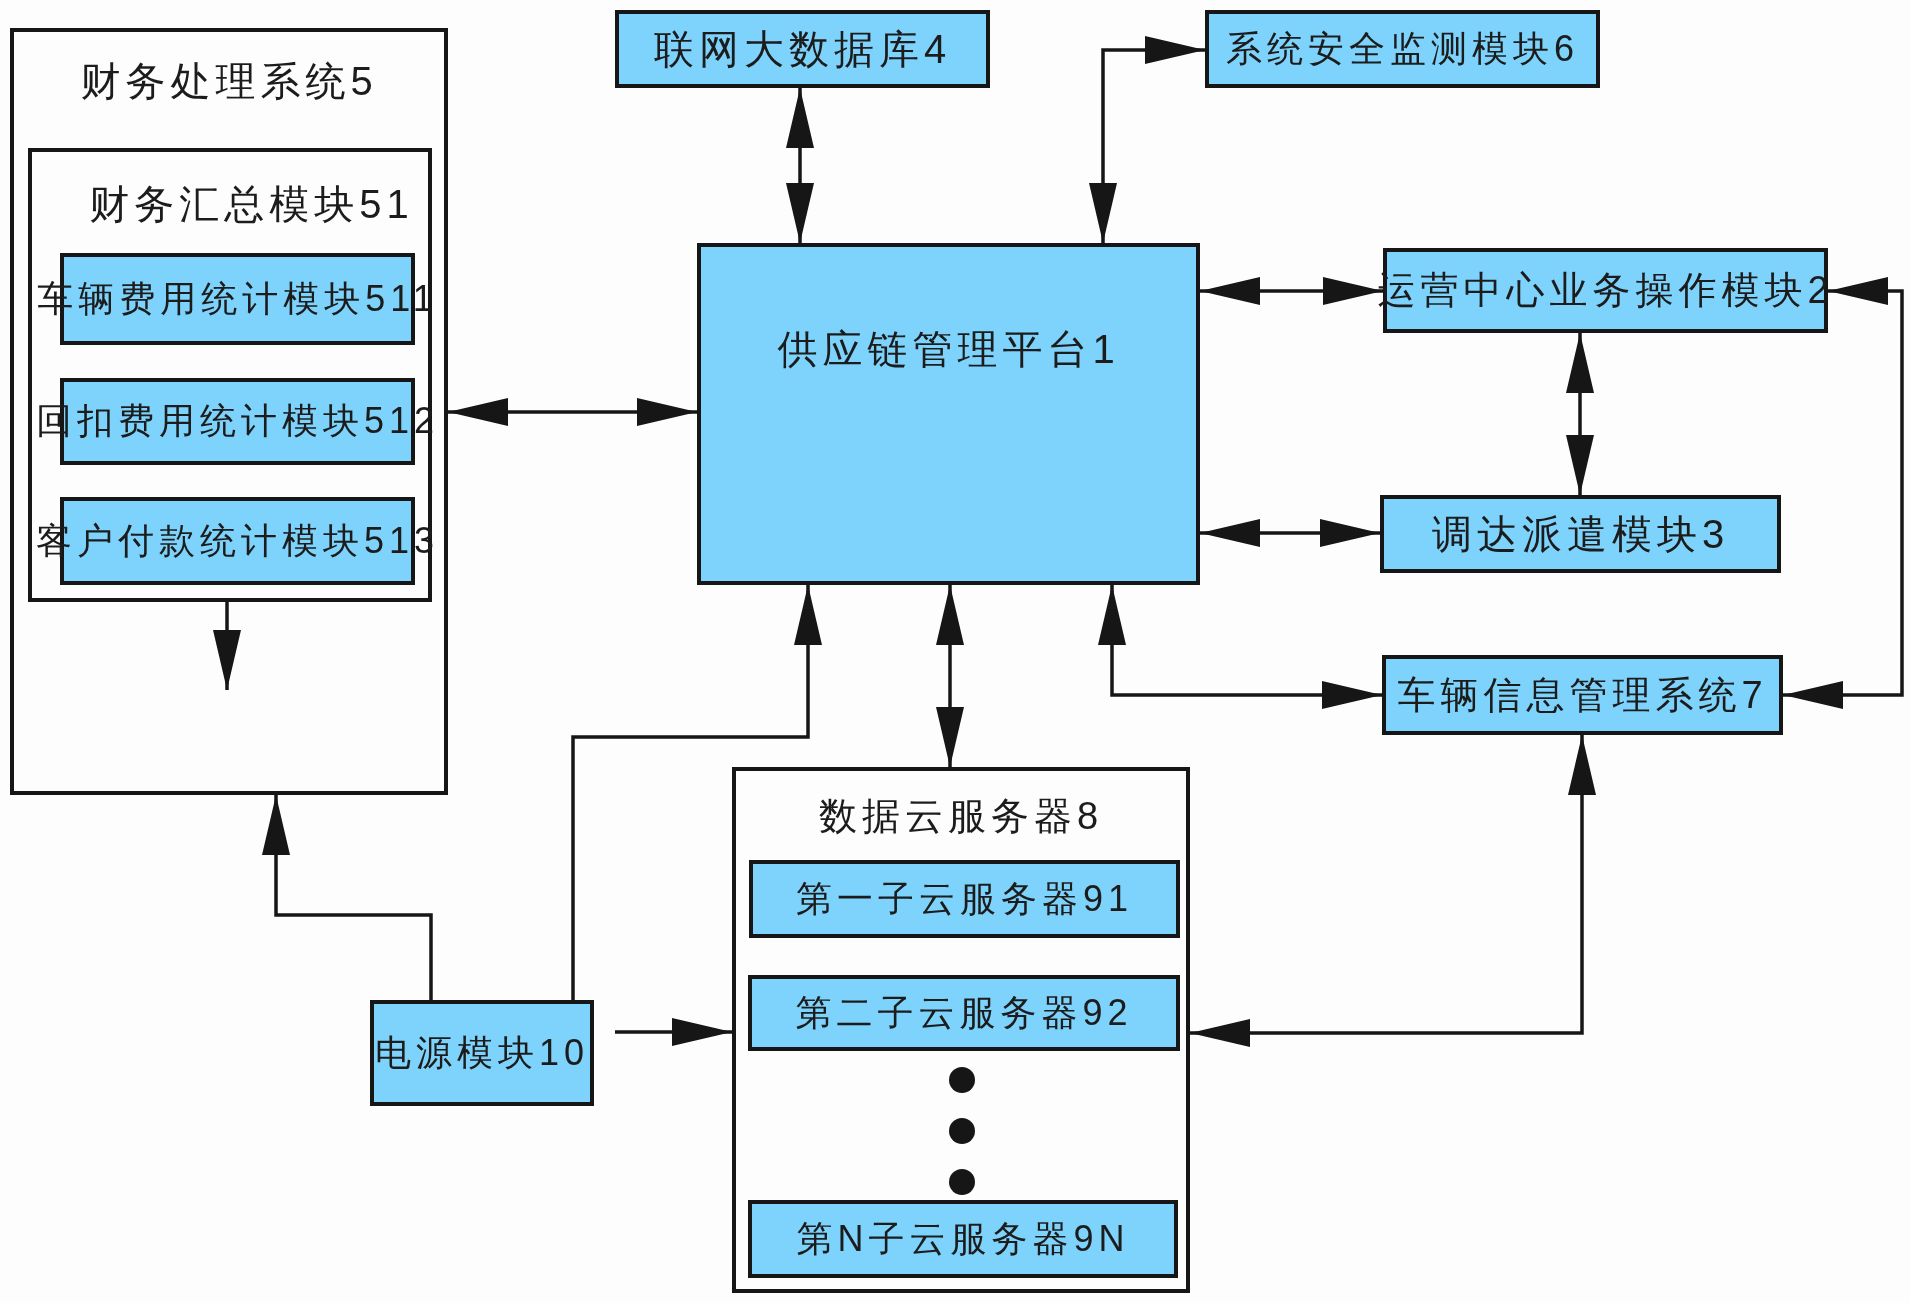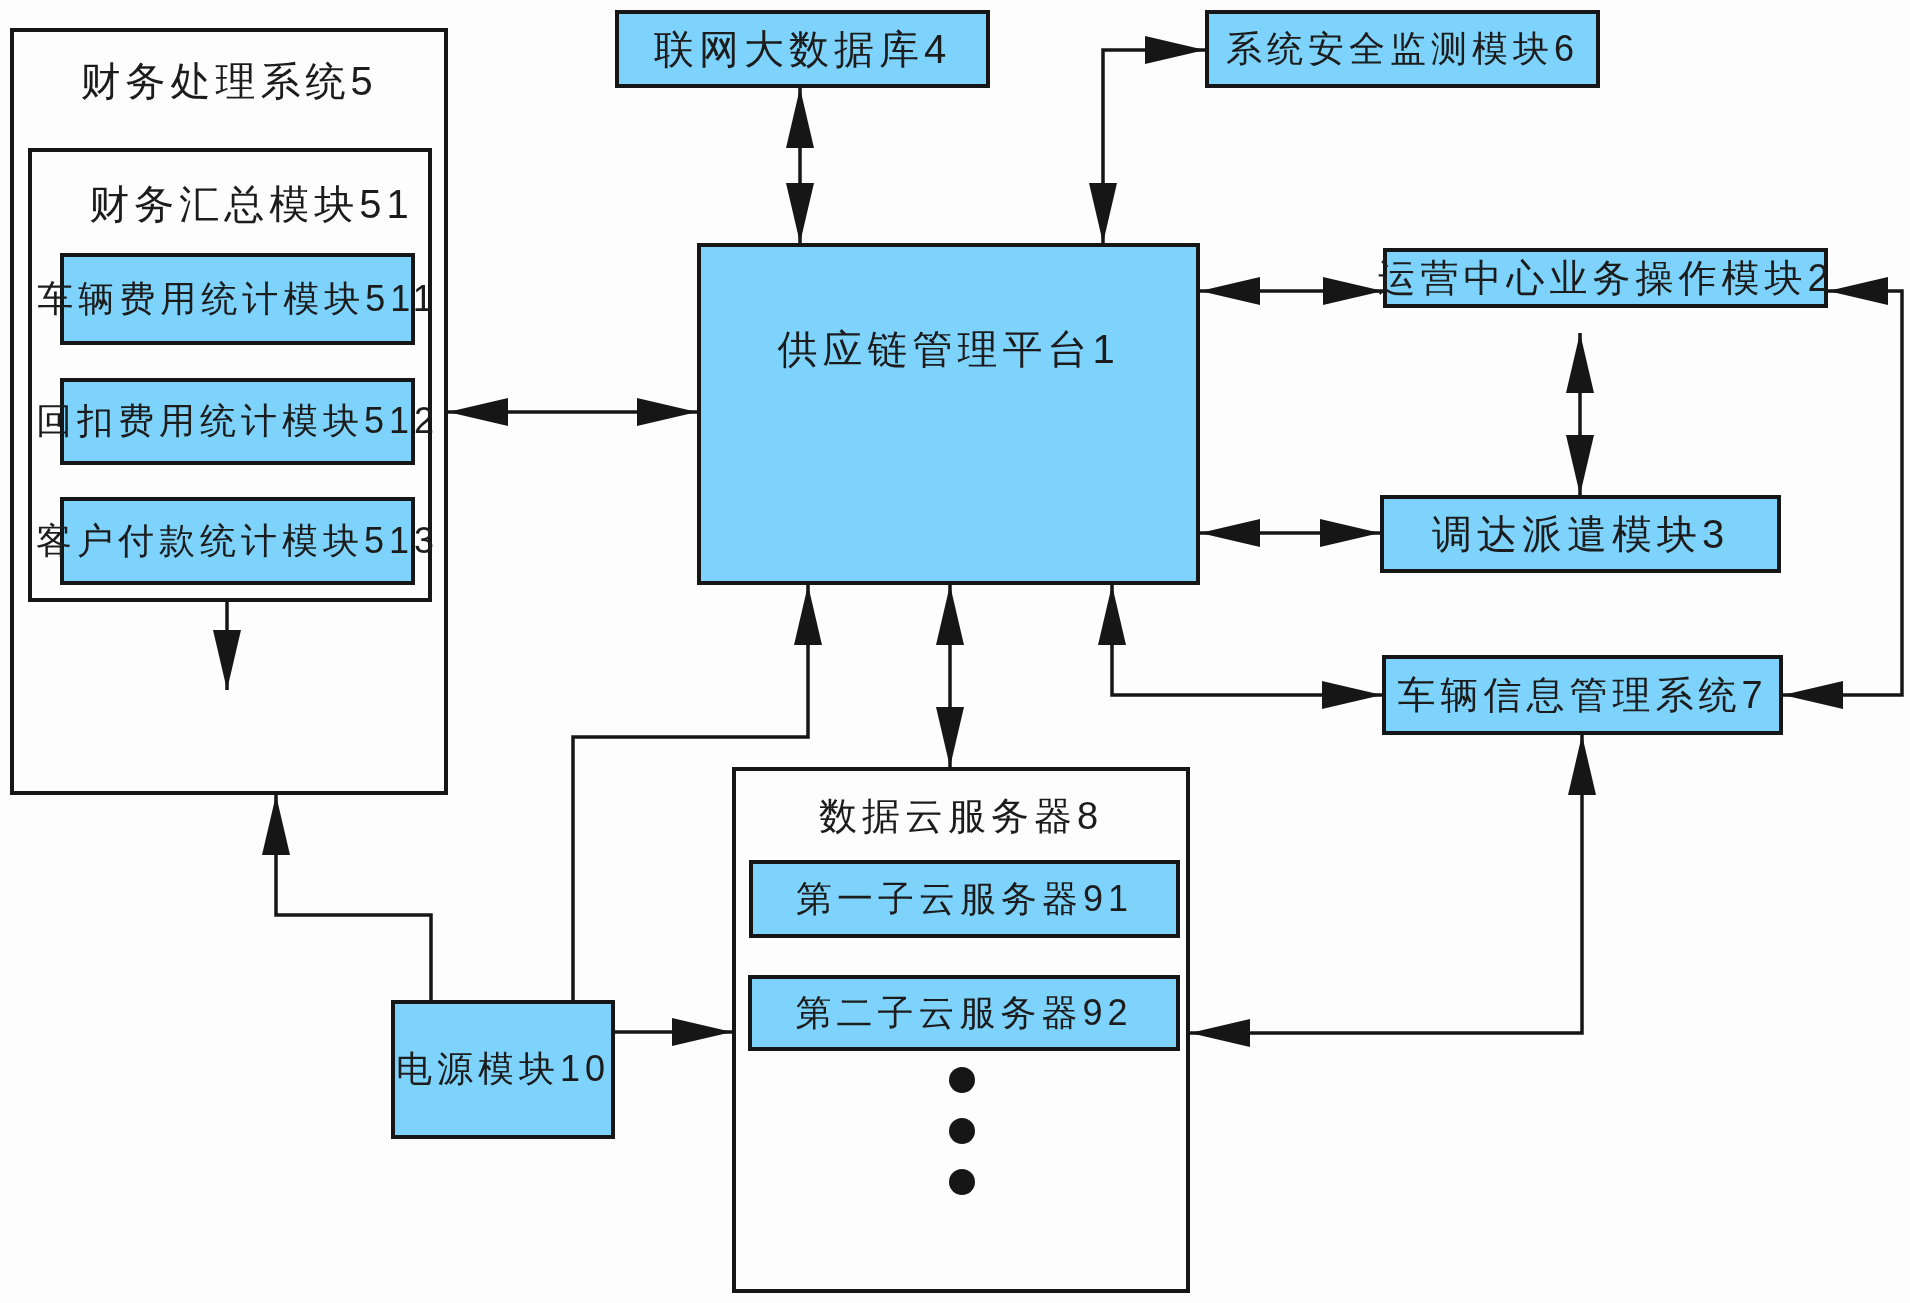--- a/index.html
+++ b/index.html
@@ -37,28 +37,28 @@
   
   #box5   {left:10px;  top:28px;   width:438px; height:767px;}
   #box51  {left:28px;  top:148px;  width:404px; height:454px;}
   #box511 {left:60px;  top:253px;  width:355px; height:92px;}
   #box512 {left:60px;  top:378px;  width:355px; height:87px;}
   #box513 {left:60px;  top:497px;  width:355px; height:88px;}
   #box52  {left:45px;  top:690px;  width:370px; height:87px;}
   #box4   {left:615px; top:10px;   width:375px; height:78px;}
   #box6   {left:1205px;top:10px;   width:395px; height:78px;}
   #box1   {left:697px; top:243px;  width:503px; height:342px;}
-  #box2   {left:1383px;top:248px;  width:445px; height:60px;}
+  #box2   {left:1383px;top:248px;  width:445px; height:85px;}
   #box3   {left:1380px;top:495px;  width:401px; height:78px;}
   #box7   {left:1382px;top:655px;  width:401px; height:80px;}
   #box8   {left:732px; top:767px;  width:458px; height:526px;}
   #box91  {left:749px; top:860px;  width:431px; height:78px;}
   #box92  {left:748px; top:975px;  width:432px; height:76px;}
   #box9N  {left:748px; top:1200px; width:430px; height:78px;}
-  #box10  {left:391px; top:1000px; width:224px; height:139px;}
+  #box10  {left:370px; top:1000px; width:224px; height:106px;}
   #box5 .title-top  {top:22px;}
   #box51 .title-top {top:25px;padding-left:43px;}
   #box8 .title-top  {top:20px;}
 </style>
 </head>
 <body>
 
 <div id="canvas">
 
   <svg id="wires" width="1910" height="1303" viewBox="0 0 1910 1303" fill="#161616" stroke="#161616" stroke-width="3.5">
@@ -189,18 +189,21 @@
 
   <div class="node transparent" id="box8">
     <span class="label title-top fs38">数据云服务器8</span>
   </div>
   <div class="node" id="box91">
     <span class="label fs36">第一子云服务器91</span>
   </div>
   <div class="node" id="box92">
     <span class="label fs36">第二子云服务器92</span>
   </div>
+  <div class="node" id="box9N">
+    <span class="label fs36">第N子云服务器9N</span>
+  </div>
 
   <div class="node" id="box10">
     <span class="label fs36">电源模块10</span>
   </div>
 
 </div>
 
 </body></html>

